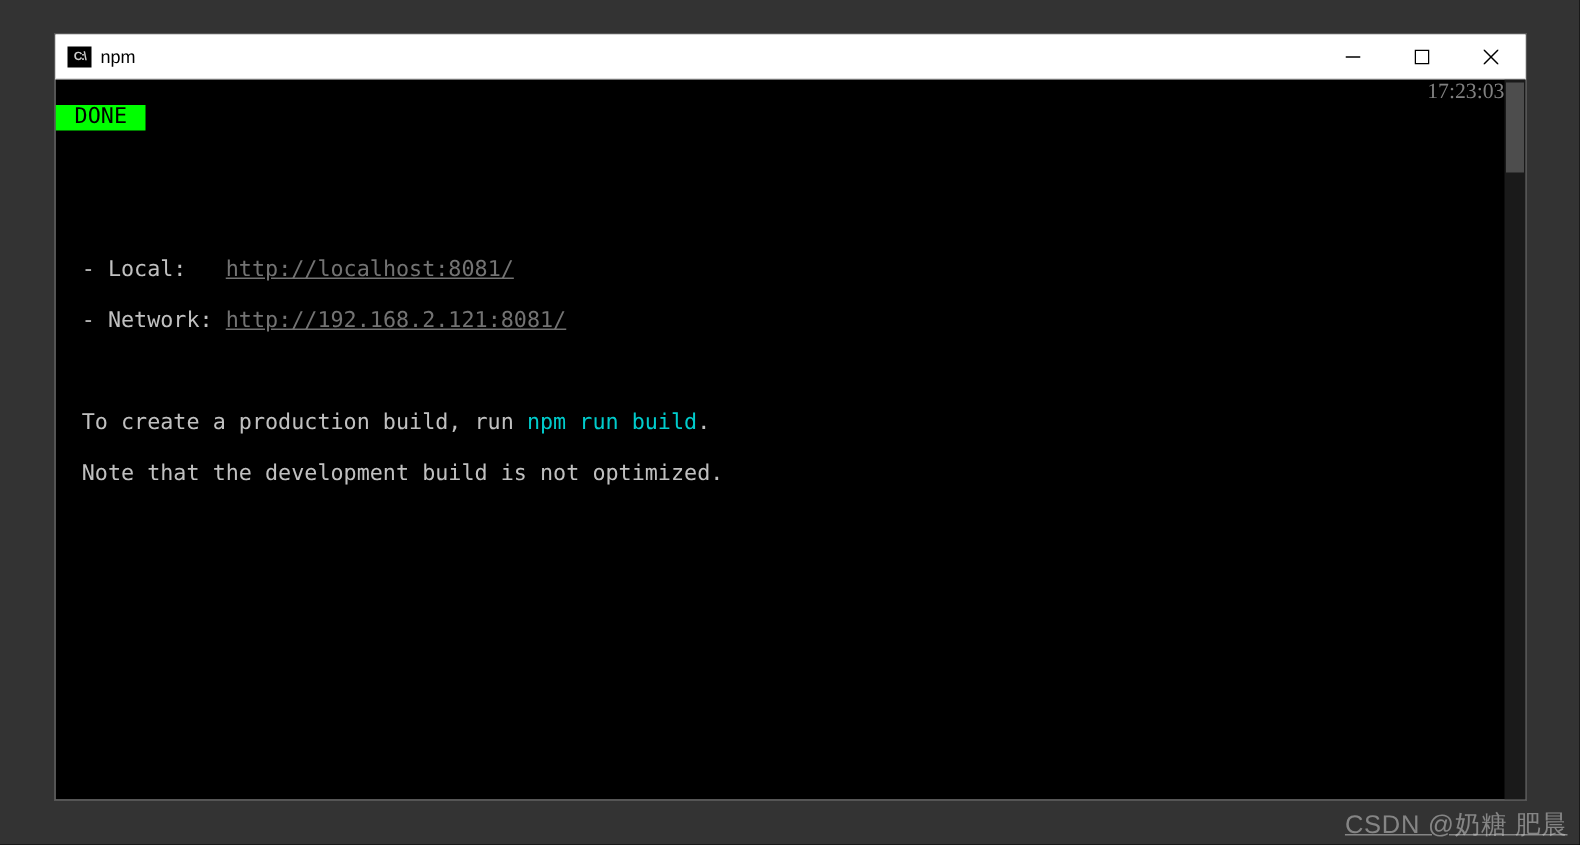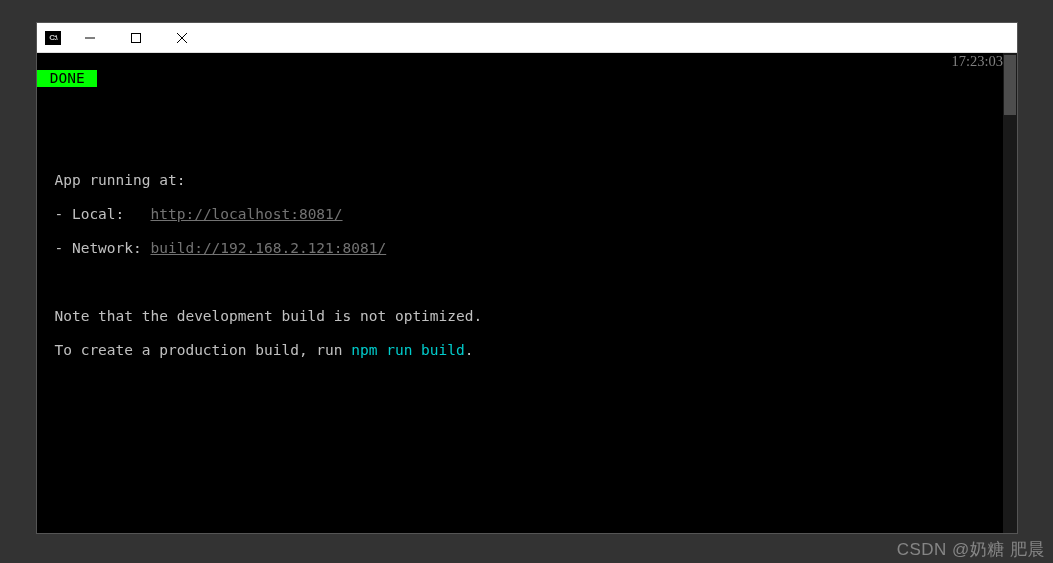--- a/index.html
+++ b/index.html
@@ -130,28 +130,30 @@
       background: #4d4d4d;
     }
     .watermark {
       position: absolute;
       right: 8px;
       bottom: 2px;
       color: rgba(200,200,200,0.55);
       font-family: "Microsoft YaHei", sans-serif;
       font-size: 17px;
       letter-spacing: 0.5px;
+      text-decoration: underline;
     }
   </style>
 </head>
 <body>
 
 <div class="window">
   <div class="titlebar">
     <span class="titlebar-icon">C:\</span>
+    <span class="titlebar-title">npm</span>
     <div class="titlebar-controls">
       <div class="titlebar-btn">
         <svg viewBox="0 0 10 10">
             <line x1="0" y1="5" x2="10" y2="5" stroke="#000" stroke-width="1"></line>
           </svg>
       </div>
       <div class="titlebar-btn">
         <svg viewBox="0 0 10 10">
             <rect x="0.5" y="0.5" width="9" height="9" fill="none" stroke="#000" stroke-width="1"></rect>
           </svg>
@@ -162,26 +164,25 @@
             <line x1="10" y1="0" x2="0" y2="10" stroke="#000" stroke-width="1"></line>
           </svg>
       </div>
     </div>
   </div>
   <div class="terminal">
     <div class="terminal-content">
 <div class="status-line"><span class="done-badge"> DONE </span><span class="timestamp">17:23:03</span></div>
 <div>&nbsp;</div>
 <div>&nbsp;</div>
-<div>  App running at:</div>
 <div><span>  - Local:   </span><span class="link">http://localhost:8081/</span></div>
-<div><span>  - Network: </span><span class="link">build://192.168.2.121:8081/</span></div>
+<div><span>  - Network: </span><span class="link">http://192.168.2.121:8081/</span></div>
 <div>&nbsp;</div>
+<div><span>  To create a production build, run </span><span class="cyan">npm run build</span><span>.</span></div>
 <div>  Note that the development build is not optimized.</div>
-<div><span>  To create a production build, run </span><span class="cyan">npm run build</span><span>.</span></div>
     </div>
     <div class="scrollbar">
       <div class="scrollbar-thumb"></div>
     </div>
   </div>
 </div>
 
 <div class="watermark">CSDN @奶糖 肥晨</div>
 
 </body></html>

